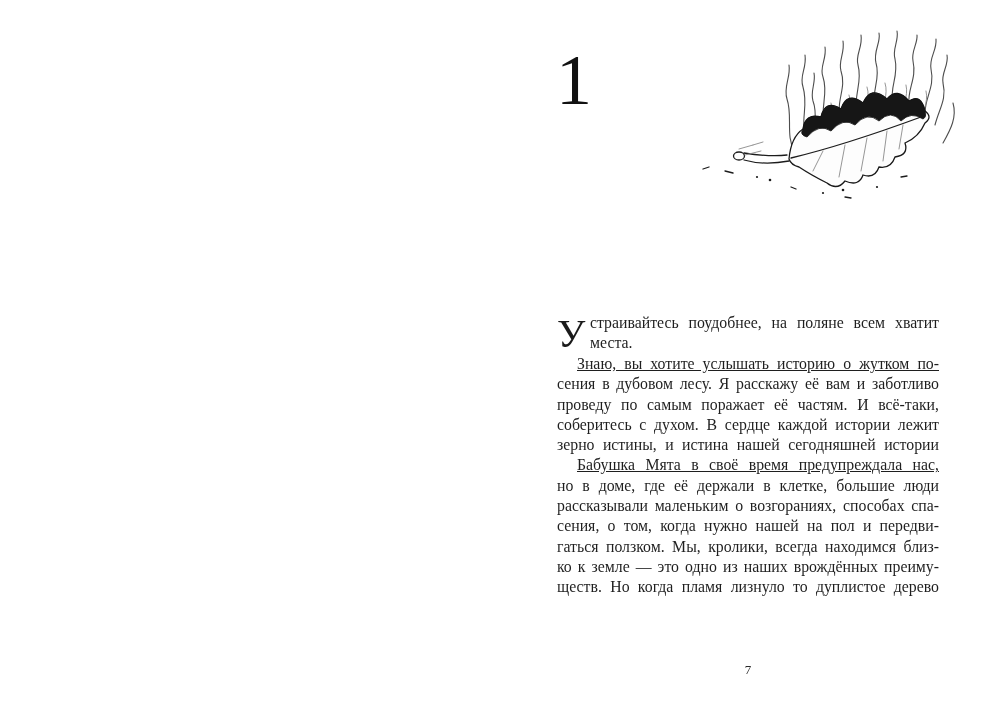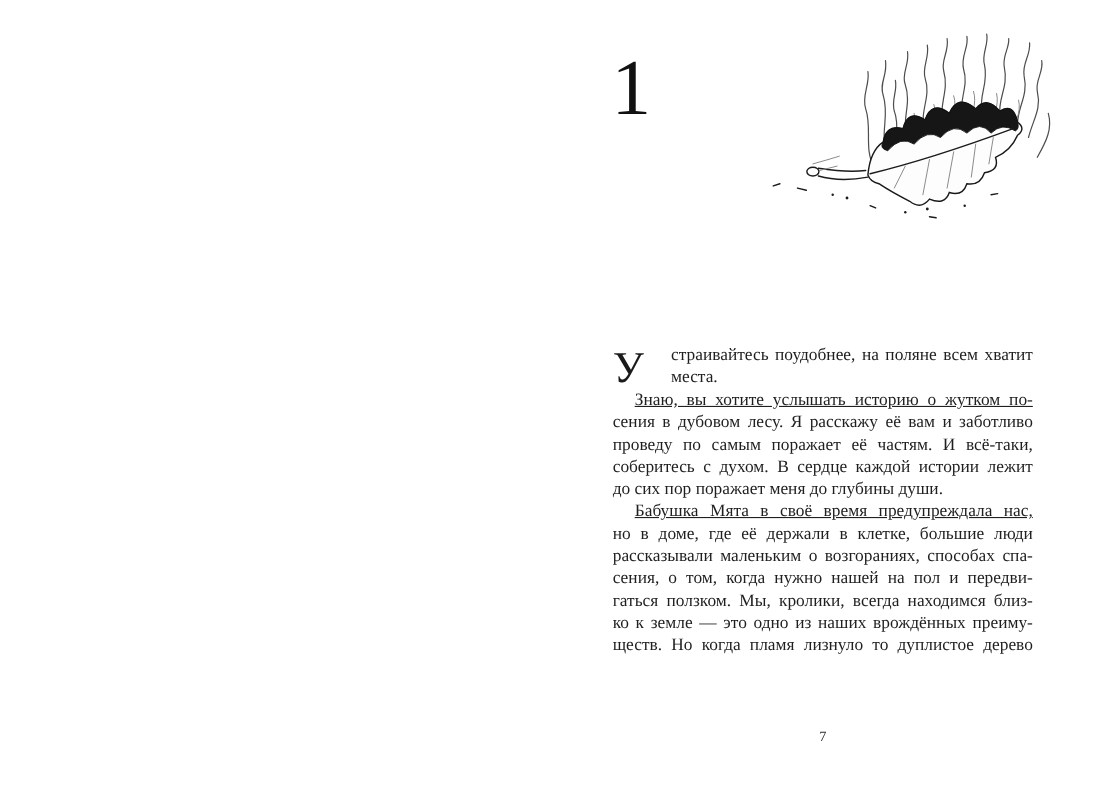--- a/index.html
+++ b/index.html
@@ -34,21 +34,21 @@
   }
   .line.j{ text-align-last:justify; }
   .line.ind{ text-indent:20px;text-decoration:underline; }
   .para-first{display:flex;align-items:flex-start;}
   .dropcap{
     display:block;width:26px;flex:0 0 26px;
     font-size:40px;line-height:40px;
     margin-top:1px;margin-right:7px;
     color:#1a1a1a;
   }
-  .dc-lines{flex:1;min-width:0;margin-left:20px;}
+  .dc-lines{flex:1;min-width:0;}
   .pagenum{
     position:absolute;left:57px;top:662px;width:382px;
     text-align:center;font-size:13px;color:#2a2a2a;
   }
   svg .ink{stroke:#1c1c1c;fill:none;stroke-width:1.3;stroke-linecap:round;}
   svg .flame{stroke:#2e2e2e;fill:none;stroke-width:1.1;stroke-linecap:round;opacity:.85;}
   svg .faint{stroke:#8a8a8a;fill:none;stroke-width:0.9;stroke-linecap:round;}
 </style>
 </head>
 <body>
@@ -120,21 +120,21 @@
           <div class="line j">страивайтесь поудобнее, на поляне всем хватит</div>
           <div class="line">места.</div>
         </div>
       </div>
 
       <div class="para">
         <div class="line j ind">Знаю, вы хотите услышать историю о жутком по-</div>
         <div class="line j">сения в дубовом лесу. Я расскажу её вам и заботливо</div>
         <div class="line j">проведу по самым поражает её частям. И всё-таки,</div>
         <div class="line j">соберитесь с духом. В сердце каждой истории лежит</div>
-        <div class="line">до сих пор поражает меня до глубины души.</div>
+        <div class="line j">зерно истины, и истина нашей сегодняшней истории</div>
       </div>
 
       <div class="para">
         <div class="line j ind">Бабушка Мята в своё время предупреждала нас,</div>
         <div class="line j">но в доме, где её держали в клетке, большие люди</div>
         <div class="line j">рассказывали маленьким о возгораниях, способах спа-</div>
         <div class="line j">сения, о том, когда нужно нашей на пол и передви-</div>
         <div class="line j">гаться ползком. Мы, кролики, всегда находимся близ-</div>
         <div class="line j">ко к земле — это одно из наших врождённых преиму-</div>
         <div class="line j">ществ. Но когда пламя лизнуло то дуплистое дерево</div>

